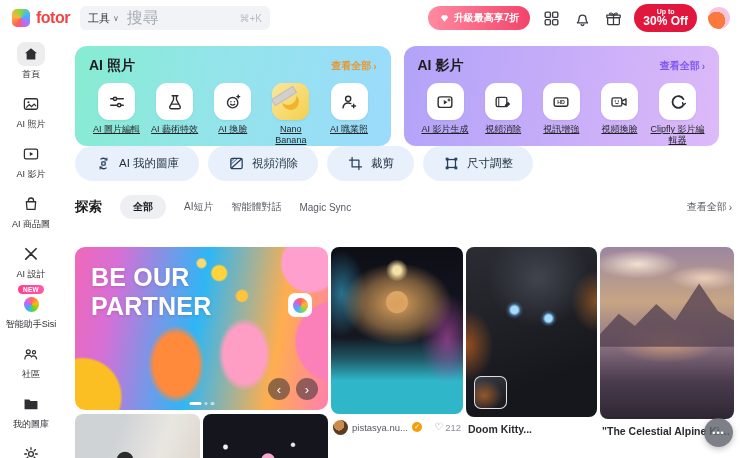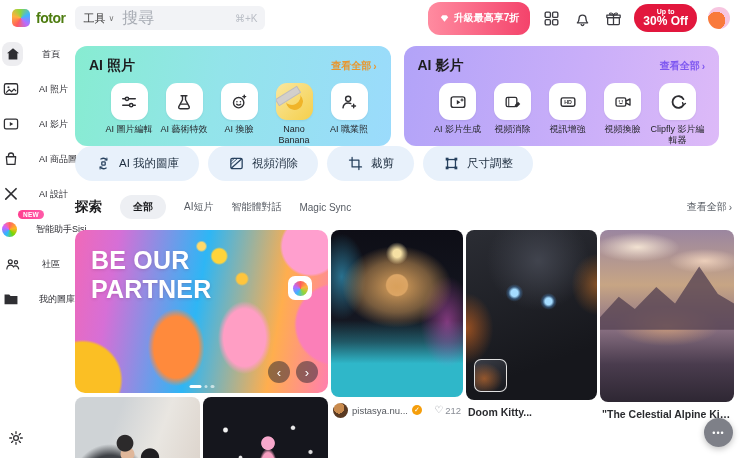--- a/index.html
+++ b/index.html
@@ -9,45 +9,45 @@
     font-family:"Liberation Sans","DejaVu Sans",sans-serif;
     -webkit-font-smoothing:antialiased;
   }
   .page{width:740px;height:458px;position:relative;}
 
   
   .topbar{height:36px;display:flex;align-items:center;padding:0 10px 0 12px;box-sizing:border-box;}
   .logo{display:flex;align-items:center;gap:6px;cursor:pointer;margin-right:10px;}
   .logo-mark{width:18px;height:18px;border-radius:5px;
     background:conic-gradient(from 210deg,#ff5c5c,#ffb13d,#8ed73b,#3db6ff,#b86bff,#ff5c5c);}
-  .logo-text{font-size:14px;font-weight:700;letter-spacing:-.5px;color:#4d7c0f;}
+  .logo-text{font-size:16px;font-weight:700;letter-spacing:-.5px;color:#ef4444;}
   .searchbar{width:190px;height:24px;background:#f2f3f6;border-radius:6px;display:flex;align-items:center;
     padding:0 8px;gap:6px;box-sizing:border-box;}
   .tools-dd{display:flex;align-items:center;gap:3px;font-size:11px;color:#333;cursor:pointer;white-space:nowrap;}
   .dd-chev{font-size:8px;color:#777;}
   .search-input{border:none;background:transparent;outline:none;flex:1;min-width:0;font-size:16px;color:#333;
     font-family:inherit;}
   .search-input::placeholder{color:#a7abb3;}
   .shortcut{font-size:10px;color:#b9bdc5;white-space:nowrap;}
   .topbar-right{margin-left:auto;display:flex;align-items:center;gap:11px;}
-  .upgrade-pill{display:flex;align-items:center;gap:4px;height:33px;padding:0 11px;border:none;border-radius:12px;
+  .upgrade-pill{display:flex;align-items:center;gap:4px;height:24px;padding:0 11px;border:none;border-radius:12px;
     background:linear-gradient(90deg,#ff8ba0,#f4436b);color:#fff;font-size:10px;font-weight:600;cursor:pointer;
     font-family:inherit;white-space:nowrap;}
   .tb-icon{width:20px;height:20px;display:grid;place-items:center;cursor:pointer;}
   .offer-pill{display:flex;flex-direction:column;align-items:center;justify-content:center;height:28px;padding:0 9px;
     border:none;border-radius:14px;background:#e2173d;color:#fff;cursor:pointer;font-family:inherit;line-height:1.1;}
   .offer-pill .l1{font-size:7px;font-weight:700;}
   .offer-pill .l2{font-size:12px;font-weight:800;}
   .avatar{width:22px;height:22px;border-radius:50%;cursor:pointer;
     background:radial-gradient(circle at 38% 62%,#f97a3c 0 46%,transparent 47%),#f7c5e0;}
 
   
   .sidebar{position:absolute;left:0;top:36px;bottom:0;width:62px;display:flex;flex-direction:column;
     align-items:center;padding-top:6px;gap:11px;box-sizing:border-box;background:#fff;}
-  .side-item{display:flex;flex-direction:row;align-items:center;gap:19px;cursor:pointer;position:relative;width:58px;}
+  .side-item{display:flex;flex-direction:column;align-items:center;gap:2px;cursor:pointer;position:relative;width:58px;}
   .side-ic{width:28px;height:24px;display:grid;place-items:center;border-radius:8px;}
   .side-item.active .side-ic{background:#ededf0;}
   .side-lb{font-size:9px;color:#2d2d33;white-space:nowrap;}
   .new-badge{position:absolute;top:-7px;left:50%;transform:translateX(-50%);
     background:linear-gradient(90deg,#ff3e8f,#ff5aa8);color:#fff;font-size:6.5px;font-weight:700;
     padding:1px 5px;border-radius:6px;letter-spacing:.3px;}
   .sisi-orb{width:15px;height:15px;border-radius:50%;
     background:conic-gradient(#ff6b6b,#ffb13d,#7ed321,#3db6ff,#b86bff,#ff6b6b);filter:saturate(1.2);}
   .side-settings{margin-top:auto;margin-bottom:8px;}
 
@@ -56,36 +56,36 @@
 
   .cards-row{display:flex;gap:13px;padding-right:15px;}
   .promo-card{flex:1;height:100px;border-radius:12px;padding:11px 14px;box-sizing:border-box;position:relative;}
   .promo-card.photo{background:linear-gradient(100deg,#87ecd1 0%,#93e4ea 45%,#9bdbfc 100%);}
   .promo-card.video{background:linear-gradient(100deg,#b2a3f8 0%,#c9aef9 55%,#ddbaf8 100%);}
   .card-head{display:flex;align-items:center;justify-content:space-between;}
   .card-title{font-size:14px;font-weight:700;color:#1c1c1e;}
   .view-all{font-size:10px;font-weight:600;cursor:pointer;display:flex;align-items:center;gap:2px;}
   .photo .view-all{color:#e8962e;}
   .video .view-all{color:#7e57f0;}
-  .tools-row{margin-top:8px;display:flex;justify-content:flex-end;}
+  .tools-row{margin-top:8px;display:flex;justify-content:space-between;text-decoration:underline;}
   .tool{width:55px;display:flex;flex-direction:column;align-items:center;gap:4px;cursor:pointer;}
   .tile{width:37px;height:37px;background:#fff;border-radius:11px;display:grid;place-items:center;
     box-shadow:0 1px 2px rgba(20,40,60,.08);position:relative;overflow:hidden;}
   .tool-lb{font-size:9px;color:#26262b;text-align:center;line-height:1.25;}
   .tile-banana{background:linear-gradient(135deg,#f9e7a0,#f5cf4b);}
   .banana{width:17px;height:17px;border-radius:50%;box-shadow:inset -4px -4px 0 0 #f0b429;transform:rotate(18deg);}
   .tape{position:absolute;width:24px;height:6px;background:rgba(205,205,212,.9);transform:rotate(-32deg);
     top:9px;left:-1px;border:1px solid rgba(150,150,160,.35);}
 
   .section-title{font-size:13.5px;font-weight:700;color:#1c1c1e;margin:15px 0 9px;}
   .pills{display:flex;gap:9px;}
   .pill{display:inline-flex;align-items:center;gap:7px;height:35px;padding:0 20px;border:none;border-radius:18px;
     background:#e8f1fb;color:#1d2d3f;font-size:11.5px;cursor:pointer;font-family:inherit;white-space:nowrap;}
 
-  .explore-row{display:flex;align-items:center;gap:18px;margin:14px 2px 11px 0;}
+  .explore-row{display:flex;align-items:center;gap:18px;margin:14px 2px 28px 0;}
   .explore-title{font-size:13.5px;font-weight:700;color:#1c1c1e;}
   .tab{font-size:10px;color:#565b63;cursor:pointer;white-space:nowrap;}
   .tab.active{background:#edeff3;color:#17181b;font-weight:600;padding:5px 13px;border-radius:14px;}
   .explore-viewall{margin-left:auto;font-size:10px;color:#5c6168;cursor:pointer;display:flex;align-items:center;gap:2px;}
 
   
   .gallery{display:grid;grid-template-columns:253px 132px 131px 134px;column-gap:3px;align-items:start;}
   .g-col{display:flex;flex-direction:column;}
   .banner{position:relative;height:163px;border-radius:10px;overflow:hidden;cursor:pointer;
     background:

